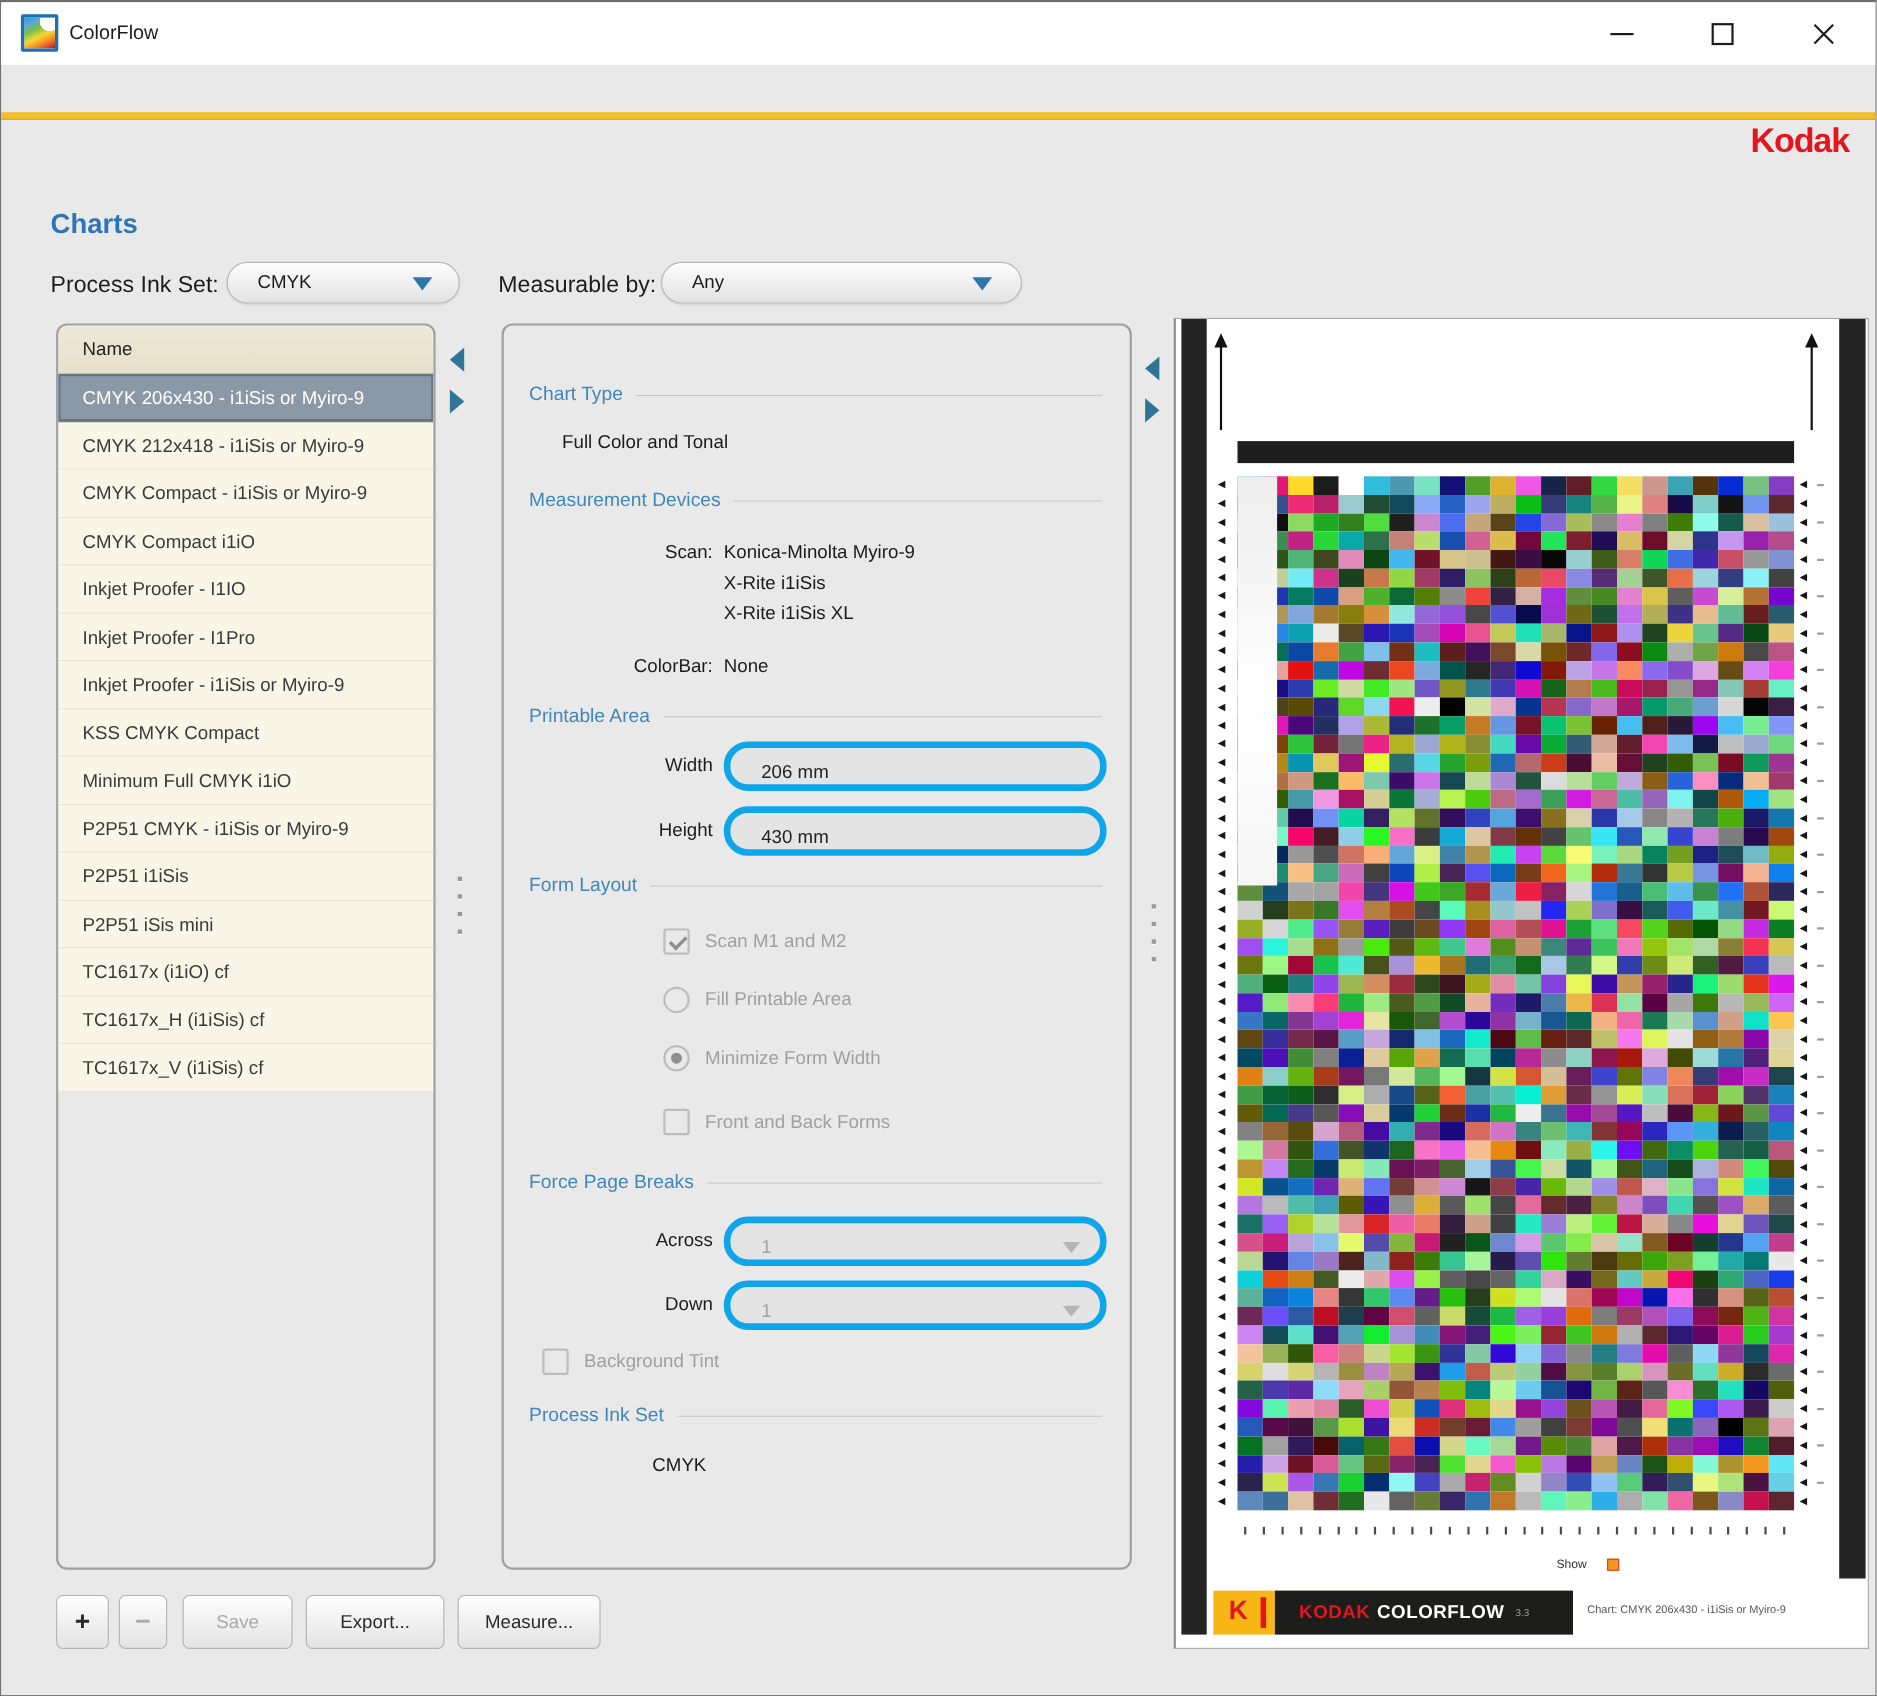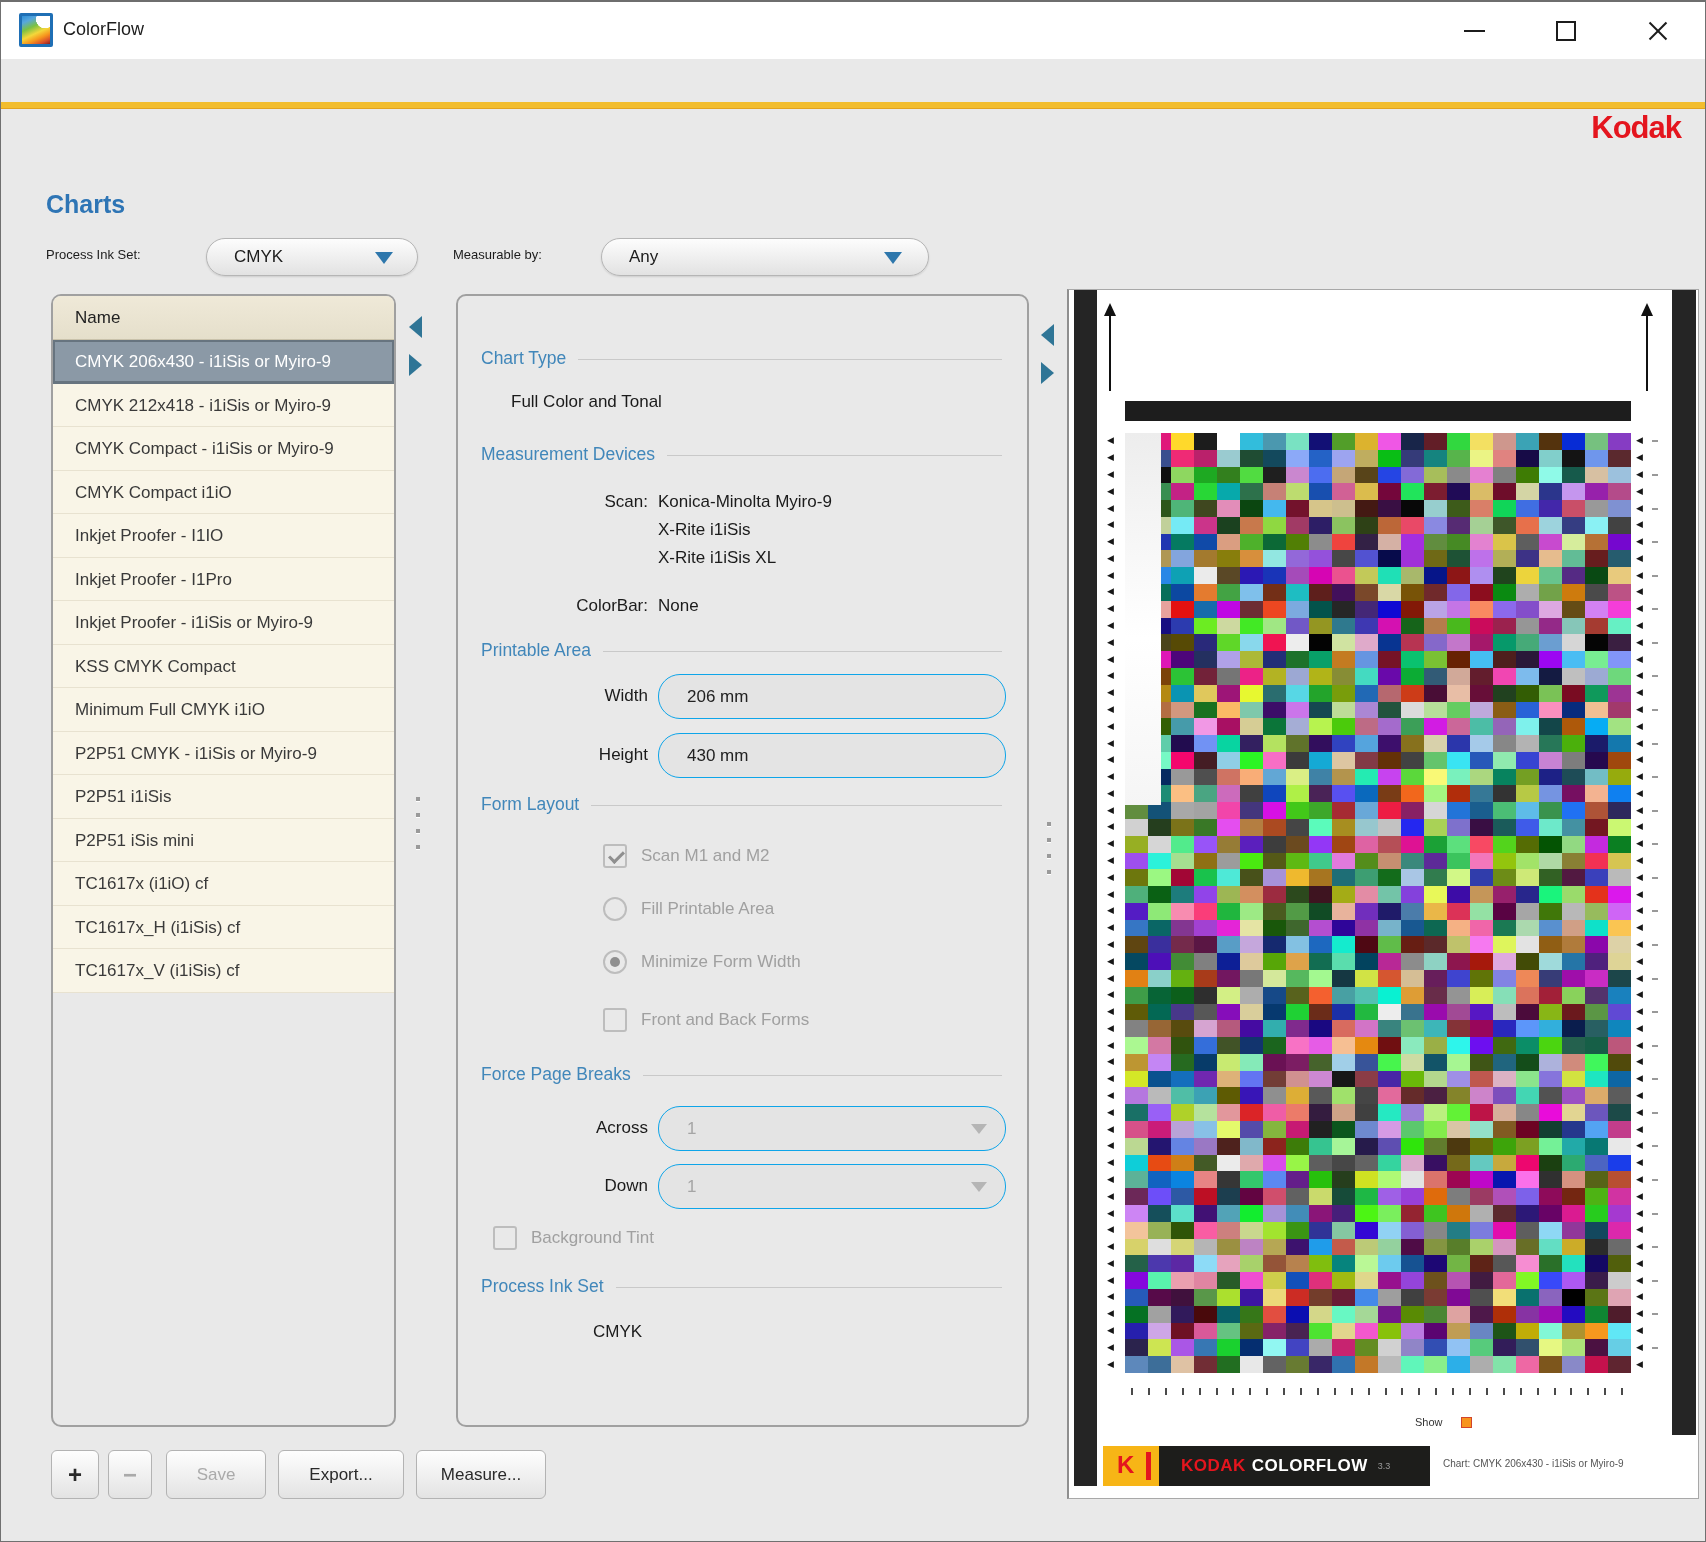--- a/index.html
+++ b/index.html
@@ -26,21 +26,21 @@
   .menubar{ position:absolute; top:57px; left:0; right:0; height:43px; background:#e9e9e9; }
   .menu-item{ position:absolute; top:0; height:43px; line-height:43px; font-size:18px; color:#1c1c1c; }
   .menu-item.disabled{ color:#9c9c9c; }
   .menu-item u{ text-decoration:underline; }
   .goldbar{ position:absolute; top:100px; left:0; right:0; height:7px; background:#f2bd2e; border-bottom:1px solid #e3a31d; }
 
   
   .kodak-logo{ position:absolute; left:1556px; top:108px; width:124px; text-align:right;
     font-size:31px; font-weight:bold; color:#e4151e; letter-spacing:-1px; }
   .page-title{ position:absolute; left:45px; top:188px; font-size:25px; font-weight:bold; color:#2e75b5; }
-  .filter-label{ position:absolute; top:245px; font-size:13px; color:#1c1c1c; }
+  .filter-label{ position:absolute; top:245px; font-size:21px; color:#1c1c1c; }
   .pill-select{ position:absolute; top:236px; height:38px; border-radius:19px;
     background:linear-gradient(#fdfdfd,#e2e2e2); border:1px solid #b5b5b5;
     box-shadow:0 1px 2px rgba(0,0,0,.12); }
   .pill-select .val{ position:absolute; left:27px; top:0; line-height:36px; font-size:17px; color:#1c1c1c; }
   .tri-down{ position:absolute; width:0; height:0; border-left:9px solid transparent;
     border-right:9px solid transparent; border-top:12px solid #2e77ac; top:13px; }
 
   
   .panel{ position:absolute; top:292px; height:1133px; background:#e9e9e9;
     border:2px solid #a0a0a0; border-radius:10px; overflow:hidden; }
@@ -51,21 +51,21 @@
     background:#f9f5e7; border-bottom:1px solid #e8e2d0; white-space:nowrap; overflow:hidden; }
   .list-row.selected{ background:#8b99a6; color:#ffffff; box-shadow:inset 0 0 0 2px #67747f; border-bottom-color:#67747f; }
 
   .details-panel{ left:455px; width:573px; }
   .sec{ position:absolute; left:23px; right:25px; display:flex; align-items:center; gap:12px; }
   .sec .sec-label{ font-size:17.5px; color:#4187ba; white-space:nowrap; }
   .sec .rule{ flex:1; height:1px; background:#c9c9c9; margin-top:2px; }
   .d-val{ position:absolute; font-size:17px; color:#1b1b1b; }
   .d-lbl{ position:absolute; width:170px; left:20px; text-align:right; font-size:17px; color:#1b1b1b; }
   .d-pill{ position:absolute; left:200px; width:348px; height:45px; border-radius:22px;
-    background:#e4e4e4; border:1px solid #0ea5e9; }
+    background:#e4e4e4; border:6px solid #0ea5e9; }
   .d-pill .ptext{ position:absolute; left:28px; line-height:43px; font-size:17px; color:#222; }
   .d-pill.disabled .ptext{ color:#a5a5a5; }
   .d-pill .dtri{ position:absolute; right:18px; top:17px; width:0; height:0;
     border-left:8px solid transparent; border-right:8px solid transparent; border-top:10px solid #b5b5b5; }
   .opt{ position:absolute; left:145px; display:flex; align-items:center; gap:14px; }
   .opt .opt-label{ font-size:17px; color:#a0a0a0; }
   .cbx{ width:24px; height:24px; border:2px solid #bdbdbd; border-radius:3px; background:#e9e9e9; position:relative; }
   .cbx.checked::after{ content:""; position:absolute; left:4px; top:5px; width:12px; height:6px;
     border-left:3px solid #8f8f8f; border-bottom:3px solid #8f8f8f; transform:rotate(-45deg); }
   .rdo{ width:24px; height:24px; border:2px solid #bdbdbd; border-radius:50%; background:#e9e9e9; position:relative; }

